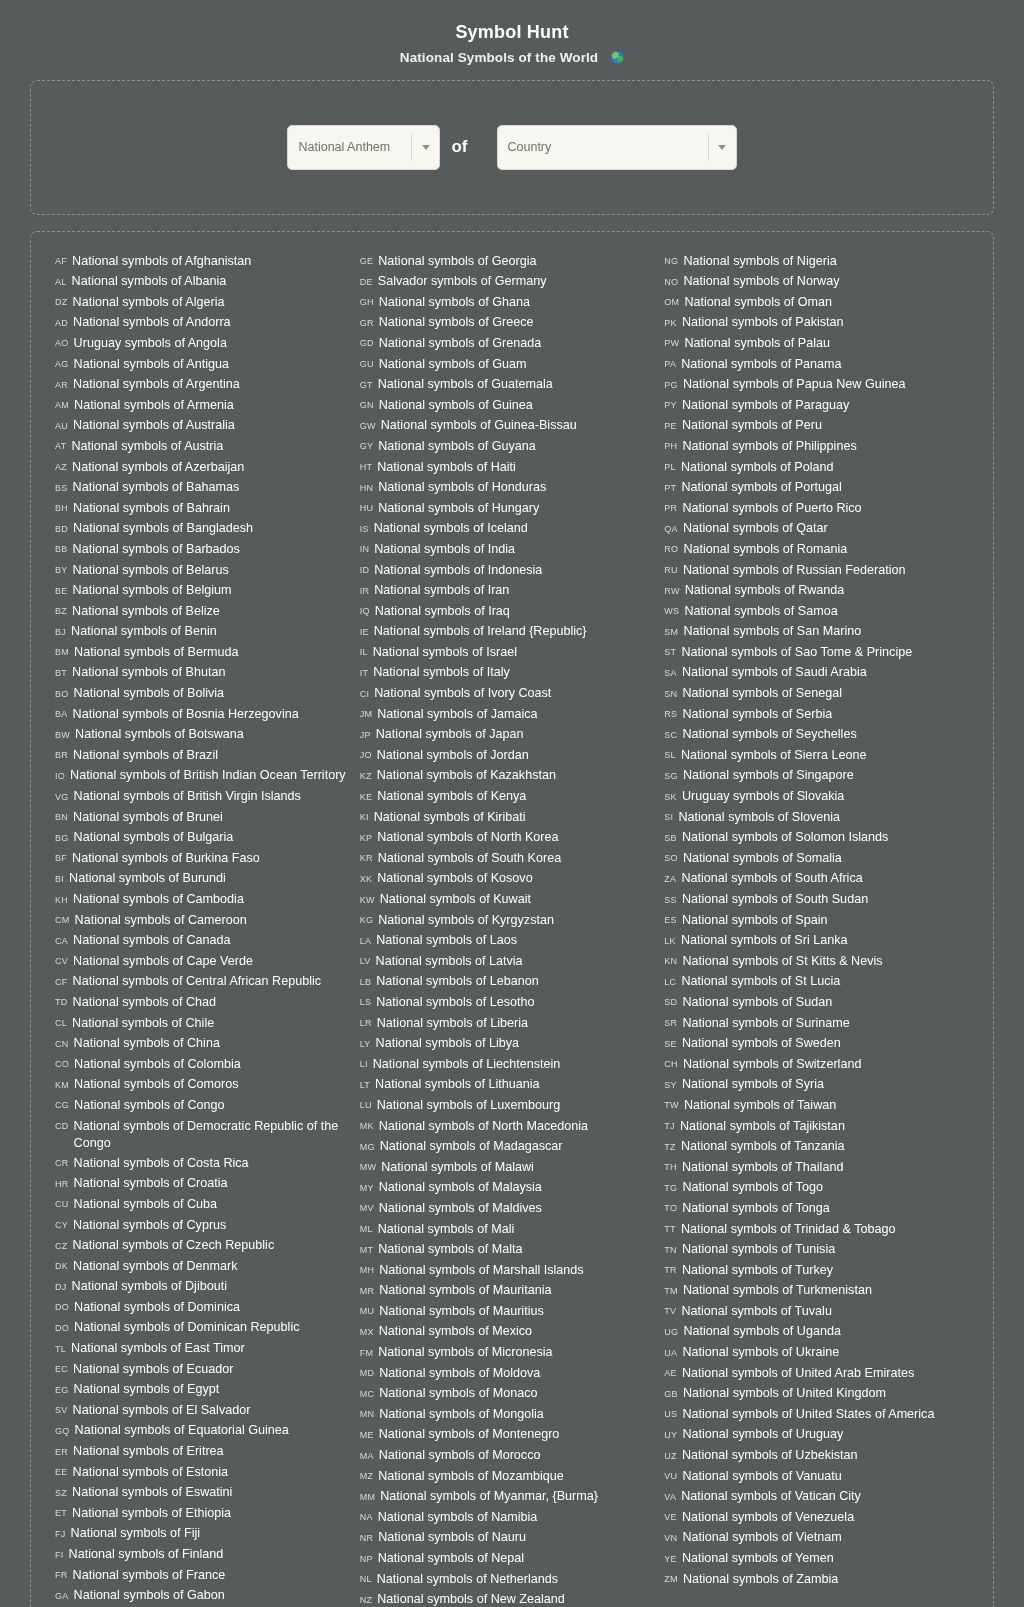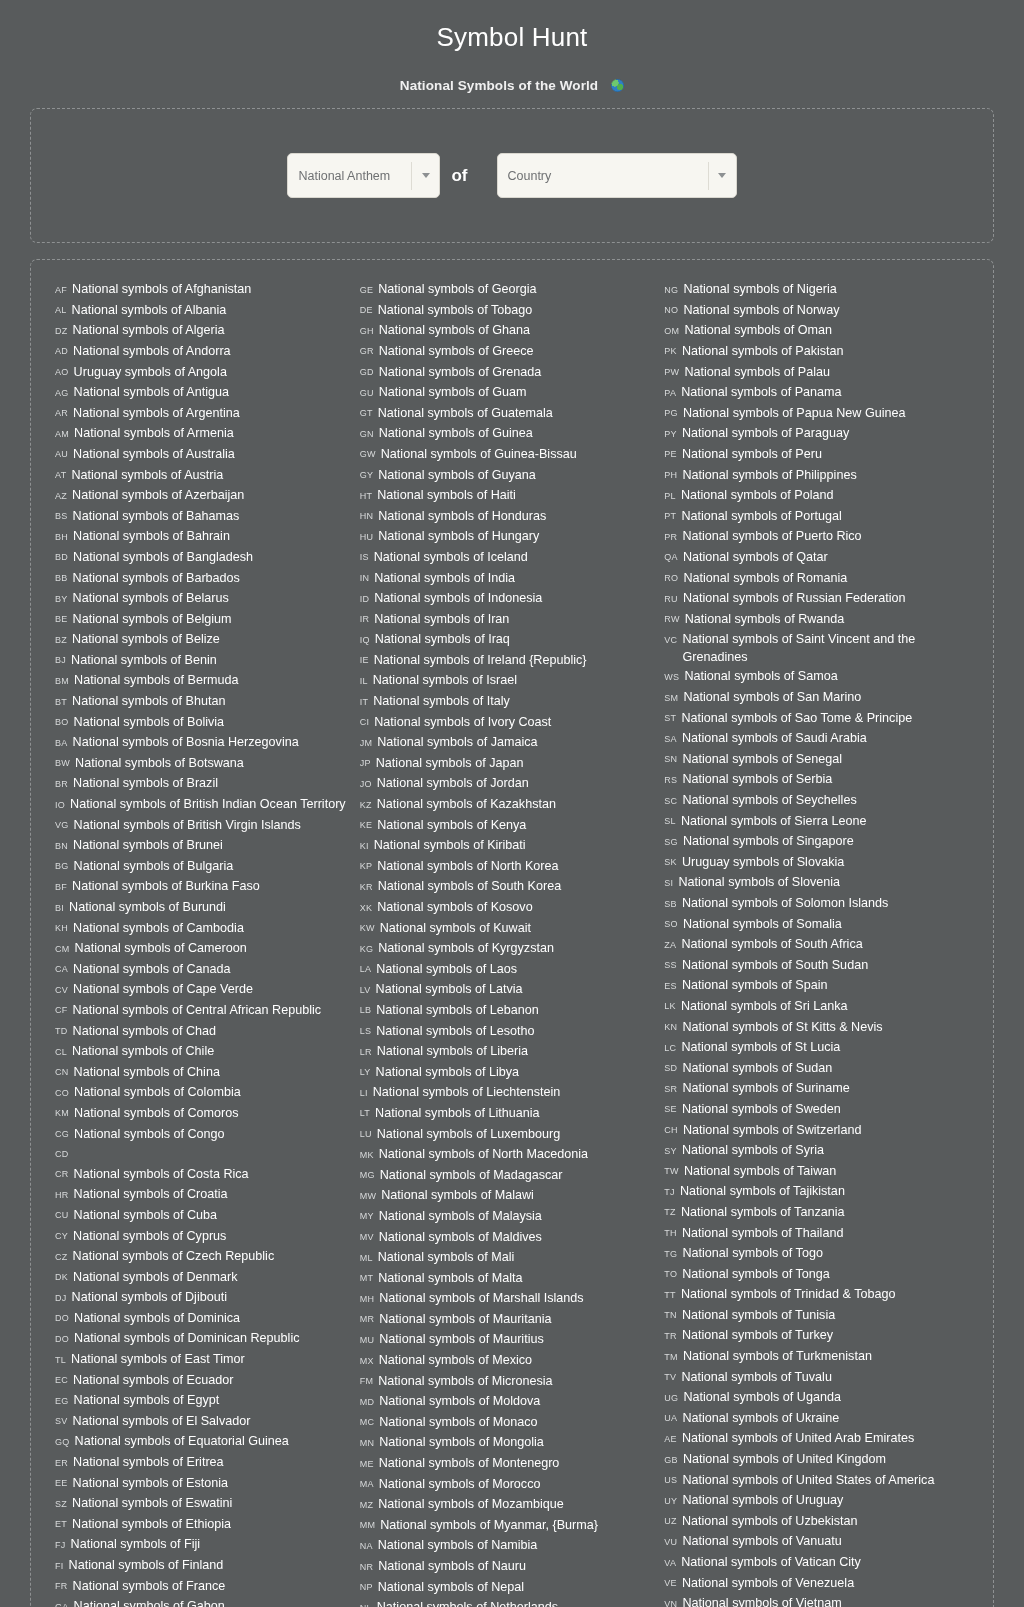--- a/index.html
+++ b/index.html
@@ -11,28 +11,28 @@
     -webkit-font-smoothing: antialiased;
   }
   body { padding: 0 0 0 0; }
 
   
   .header {
     padding: 22px 0 14px 0;
     text-align: center;
   }
   .app-title {
-    font-size: 26px;
-    font-weight: 400;
+    font-size: 18px;
+    font-weight: 700;
     color: #ffffff;
     letter-spacing: 0.2px;
     line-height: 1.2;
   }
   .app-subtitle {
-    margin-top: 25px;
+    margin-top: 6px;
     font-size: 13.5px;
     font-weight: 700;
     color: #f0f0f0;
     letter-spacing: 0.1px;
     display: inline-flex;
     align-items: center;
     gap: 13px;
   }
   .globe-icon {
     display: inline-block;
@@ -343,20 +343,21 @@
         <a class="entry">
           <span class="cc">km</span>
           <span class="entry-label">National symbols of Comoros</span>
         </a>
         <a class="entry">
           <span class="cc">cg</span>
           <span class="entry-label">National symbols of Congo</span>
         </a>
         <a class="entry">
           <span class="cc">cd</span>
+          <span class="entry-label">National symbols of Democratic Republic of the Congo</span>
         </a>
         <a class="entry">
           <span class="cc">cr</span>
           <span class="entry-label">National symbols of Costa Rica</span>
         </a>
         <a class="entry">
           <span class="cc">hr</span>
           <span class="entry-label">National symbols of Croatia</span>
         </a>
         <a class="entry">
@@ -444,21 +445,21 @@
           <span class="entry-label">National symbols of Gambia</span>
         </a>
       </div>
       <div class="col">
         <a class="entry">
           <span class="cc">ge</span>
           <span class="entry-label">National symbols of Georgia</span>
         </a>
         <a class="entry">
           <span class="cc">de</span>
-          <span class="entry-label">National symbols of Tobago</span>
+          <span class="entry-label">Salvador symbols of Germany</span>
         </a>
         <a class="entry">
           <span class="cc">gh</span>
           <span class="entry-label">National symbols of Ghana</span>
         </a>
         <a class="entry">
           <span class="cc">gr</span>
           <span class="entry-label">National symbols of Greece</span>
         </a>
         <a class="entry">
@@ -774,24 +775,20 @@
         </a>
         <a class="entry">
           <span class="cc">ru</span>
           <span class="entry-label">National symbols of Russian Federation</span>
         </a>
         <a class="entry">
           <span class="cc">rw</span>
           <span class="entry-label">National symbols of Rwanda</span>
         </a>
         <a class="entry">
-          <span class="cc">vc</span>
-          <span class="entry-label">National symbols of Saint Vincent and the Grenadines</span>
-        </a>
-        <a class="entry">
           <span class="cc">ws</span>
           <span class="entry-label">National symbols of Samoa</span>
         </a>
         <a class="entry">
           <span class="cc">sm</span>
           <span class="entry-label">National symbols of San Marino</span>
         </a>
         <a class="entry">
           <span class="cc">st</span>
           <span class="entry-label">National symbols of Sao Tome &amp; Principe</span>

